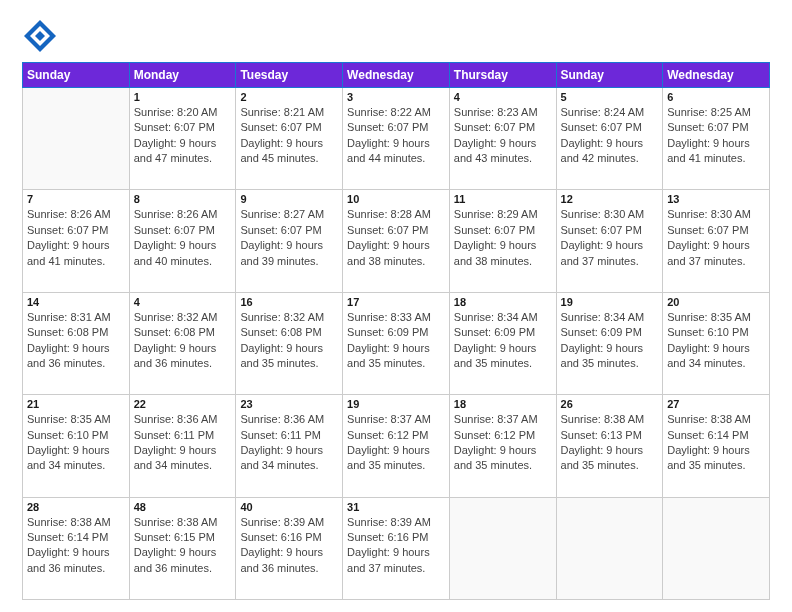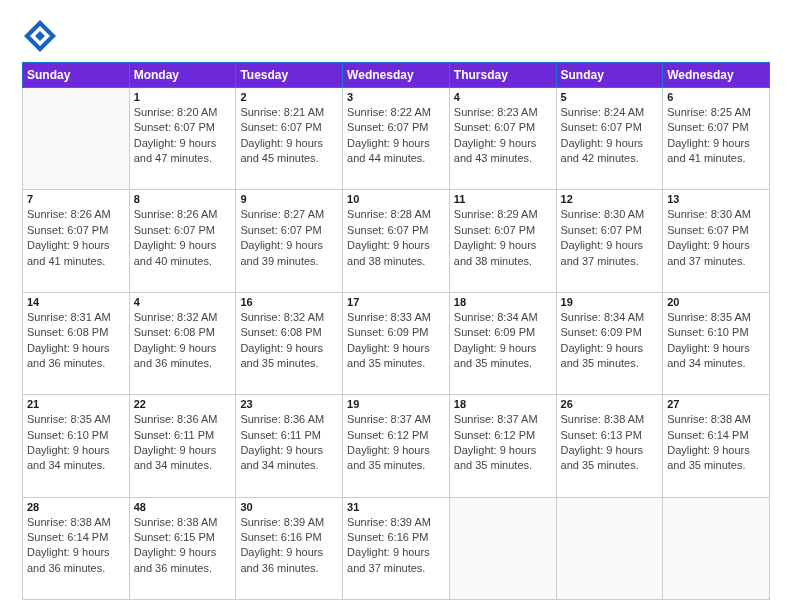--- a/index.html
+++ b/index.html
@@ -246,21 +246,21 @@
         <tr class="week-row">
           <td>
             <span class="day-num">28</span>
             <div class="day-info">Sunrise: 8:38 AM<br>Sunset: 6:14 PM<br>Daylight: 9 hours<br>and 36 minutes.</div>
           </td>
           <td>
             <span class="day-num">48</span>
             <div class="day-info">Sunrise: 8:38 AM<br>Sunset: 6:15 PM<br>Daylight: 9 hours<br>and 36 minutes.</div>
           </td>
           <td>
-            <span class="day-num">30</span>
+            <span class="day-num">40</span>
             <div class="day-info">Sunrise: 8:39 AM<br>Sunset: 6:16 PM<br>Daylight: 9 hours<br>and 36 minutes.</div>
           </td>
           <td>
             <span class="day-num">31</span>
             <div class="day-info">Sunrise: 8:39 AM<br>Sunset: 6:16 PM<br>Daylight: 9 hours<br>and 37 minutes.</div>
           </td>
           <td class="empty"></td>
           <td class="empty"></td>
           <td class="empty"></td>
         </tr>

